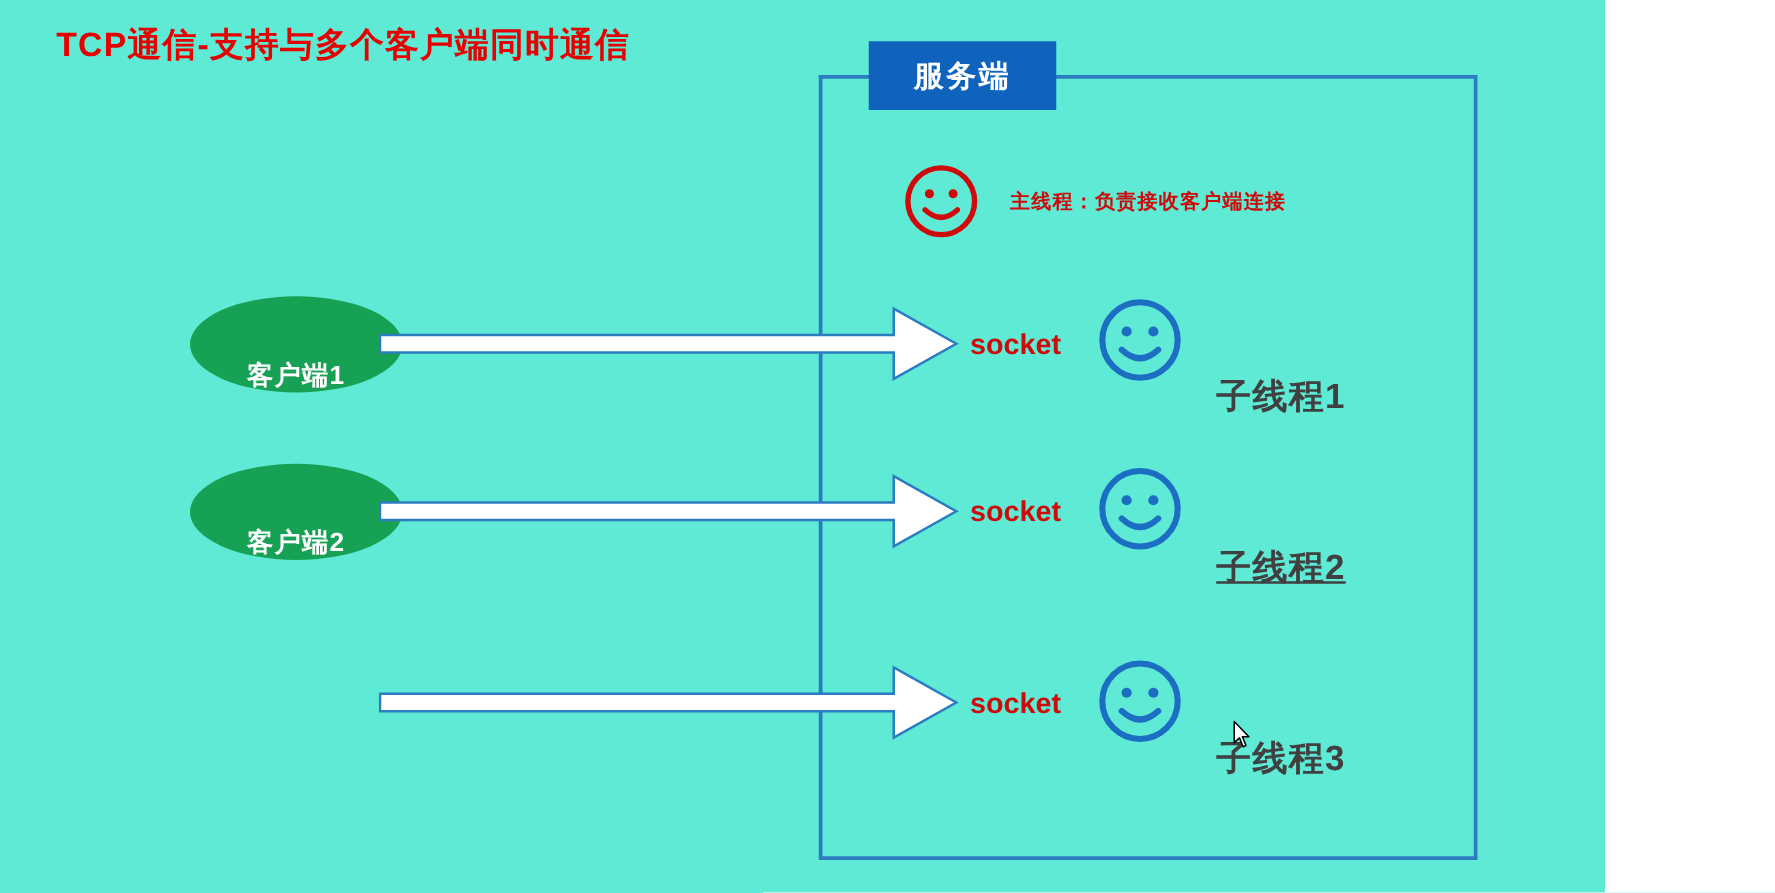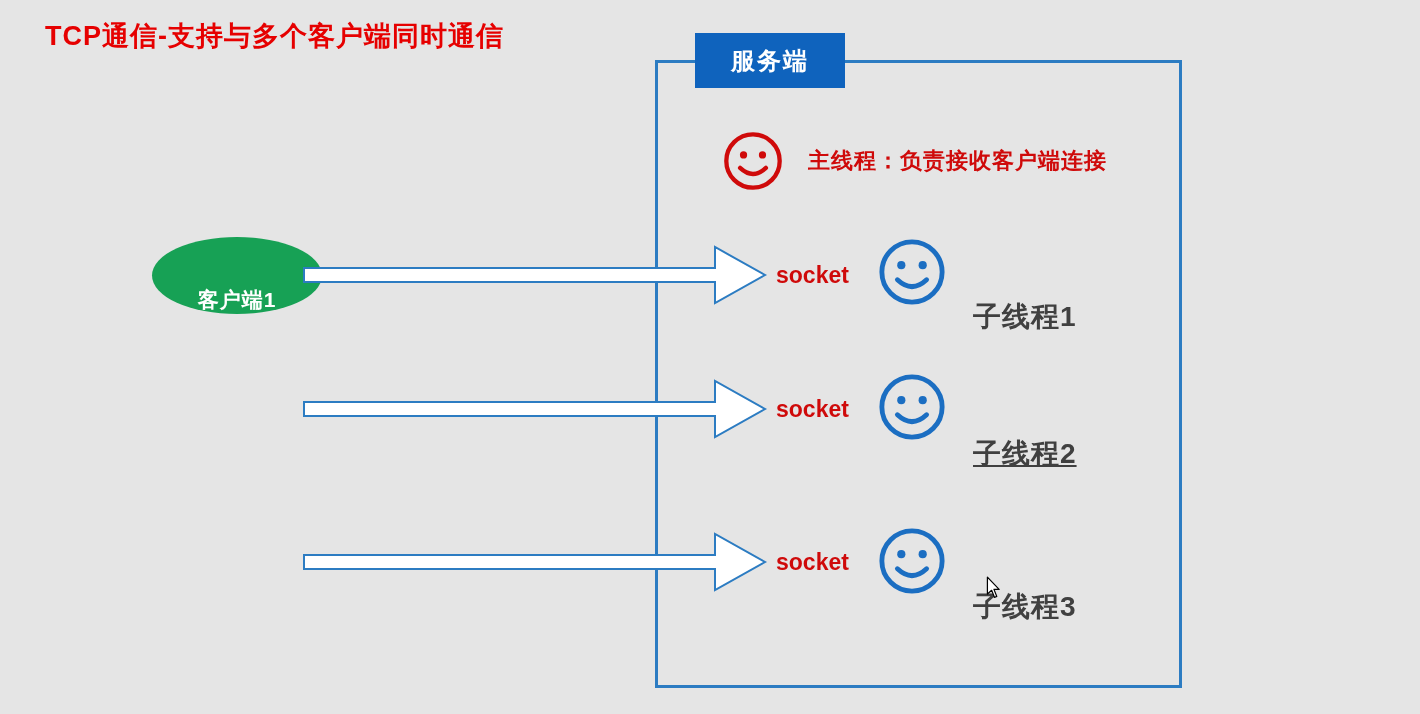--- a/index.html
+++ b/index.html
@@ -3,23 +3,23 @@
 <meta charset="utf-8">
 <style>
   html, body {
     margin: 0;
     padding: 0;
     background: #ffffff;
     font-family: "Liberation Sans", "DejaVu Sans", sans-serif;
   }
   .canvas {
     position: relative;
-    width: 1420px;
+    width: 1284px;
     height: 714px;
-    background: #e5e5e5;
+    background: #5eead4;
     overflow: hidden;
   }
   .title {
     position: absolute;
     left: 45px;
     top: 18px;
     font-size: 27px;
     font-weight: bold;
     color: #e60000;
     letter-spacing: 1px;
@@ -52,21 +52,21 @@
   }
   .main-thread-row {
     position: absolute;
     left: 722px;
     top: 130px;
     display: flex;
     align-items: center;
     gap: 24px;
   }
   .main-thread-text {
-    font-size: 22px;
+    font-size: 16px;
     font-weight: bold;
     color: #cf0a0a;
     letter-spacing: 1px;
   }
   .smiley {
     display: block;
   }
   .smiley.red { color: #cf0a0a; }
   .smiley.blue { color: #1b6ec2; }
   .client-ellipse {
@@ -149,20 +149,23 @@
   </svg>
   <div class="socket-label" style="top:258px;">socket</div>
   <svg class="smiley blue row-smiley" style="top:237px;" viewBox="0 0 72 72" width="70" height="70" aria-hidden="true">
     <circle cx="36" cy="36" r="31" fill="none" stroke="currentColor" stroke-width="5"></circle>
     <circle cx="25" cy="29" r="4.2" fill="currentColor"></circle>
     <circle cx="47" cy="29" r="4.2" fill="currentColor"></circle>
     <path d="M21 44 Q36 58 51 44" fill="none" stroke="currentColor" stroke-width="5" stroke-linecap="round"></path>
   </svg>
   <div class="thread-label" style="top:255px;">子线程1</div>
 
+  <div class="client-ellipse" style="top:371px;">
+    <span>客户端2</span>
+  </div>
   <svg class="arrow" style="top:378px;" viewBox="0 0 465 62" width="465" height="62" aria-hidden="true">
     <path d="M1 24 L412 24 L412 3 L462 31 L412 59 L412 38 L1 38 Z" fill="#ffffff" stroke="#2c7cc2" stroke-width="2"></path>
   </svg>
   <div class="socket-label" style="top:392px;">socket</div>
   <svg class="smiley blue row-smiley" style="top:372px;" viewBox="0 0 72 72" width="70" height="70" aria-hidden="true">
     <circle cx="36" cy="36" r="31" fill="none" stroke="currentColor" stroke-width="5"></circle>
     <circle cx="25" cy="29" r="4.2" fill="currentColor"></circle>
     <circle cx="47" cy="29" r="4.2" fill="currentColor"></circle>
     <path d="M21 44 Q36 58 51 44" fill="none" stroke="currentColor" stroke-width="5" stroke-linecap="round"></path>
   </svg>

